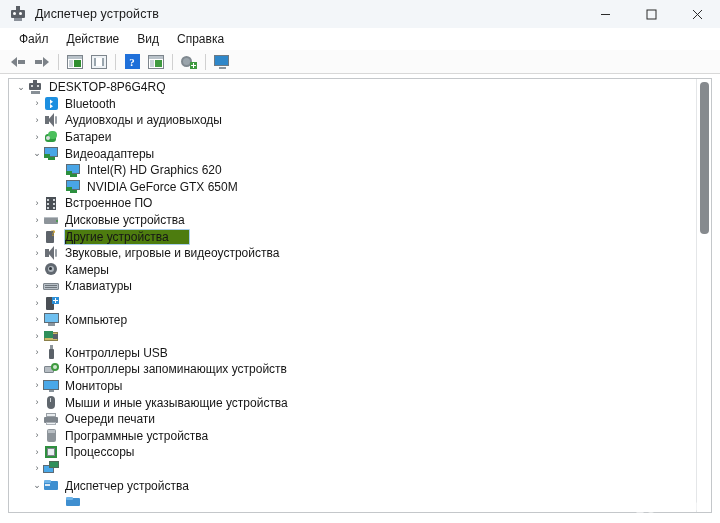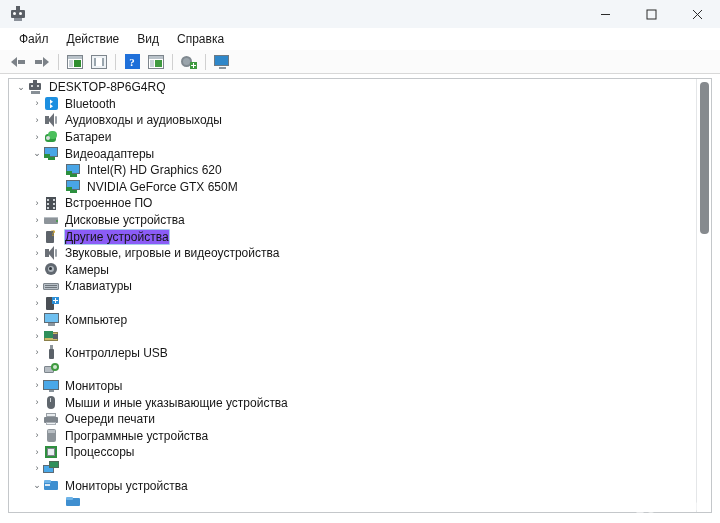--- a/index.html
+++ b/index.html
@@ -306,23 +306,23 @@
     position: relative;
     margin-right: 4px;
   }
   .row .lbl {
     font-size: 12px;
     color: #161616;
     line-height: 14px;
     padding: 1px 3px 1px 1px;
   }
   .row.sel .lbl {
-    background: #8b5cf6;
+    background: #4d7c0f;
     border: 1px solid #a8cdec;
-    padding: 0px 0 0px 0px;
+    padding: 0px 20px 0px 0px;
     border-radius: 1px;
   }
 
   
   .lvl0 { padding-left: 6px; }
   .lvl1 { padding-left: 22px; }
   .lvl2 { padding-left: 44px; text-align: center; }
 
   
   .i-pc-root { }
@@ -475,20 +475,21 @@
 <div id="app">
 
   <div class="titlebar">
     <div class="title-icon">
       <div class="ti-neck"></div>
       <div class="ti-body"></div>
       <div class="ti-dot d1"></div>
       <div class="ti-dot d2"></div>
       <div class="ti-base"></div>
     </div>
+    <div class="title-text">Диспетчер устройств</div>
 
     <div class="wincontrols">
       <div class="wc-btn">
         <svg width="11" height="11" viewBox="0 0 11 11" aria-hidden="true">
           <line x1="1" y1="5.5" x2="10" y2="5.5" stroke="currentColor" stroke-width="1"></line>
         </svg>
       </div>
       <div class="wc-btn">
         <svg width="11" height="11" viewBox="0 0 11 11" aria-hidden="true">
           <rect x="1" y="1" width="9" height="9" fill="none" stroke="currentColor" stroke-width="1"></rect>
@@ -734,20 +735,21 @@
         <span class="lbl">Контроллеры USB</span>
       </div>
 
       <div class="row lvl1">
         <span class="chev">›</span>
         <span class="ico i-stor">
             <span class="d"></span>
             <span class="g"></span>
             <span class="g2"></span>
           </span>
+        <span class="lbl">Контроллеры запоминающих устройств</span>
       </div>
 
       <div class="row lvl1">
         <span class="chev">›</span>
         <span class="ico i-mon">
             <span class="s"></span>
             <span class="st"></span>
           </span>
         <span class="lbl">Мониторы</span>
       </div>
@@ -797,21 +799,21 @@
           </span>
       </div>
 
       <div class="row lvl1">
         <span class="chev">⌄</span>
         <span class="ico i-sys">
             <span class="f"></span>
             <span class="f2"></span>
             <span class="l"></span>
           </span>
-        <span class="lbl">Мониторы устройства</span>
+        <span class="lbl">Диспетчер устройства</span>
       </div>
 
       <div class="row lvl2">
         <span class="chev none">›</span>
         <span class="ico i-cmos">
             <span class="f"></span>
             <span class="f2"></span>
           </span>
       </div>
 

